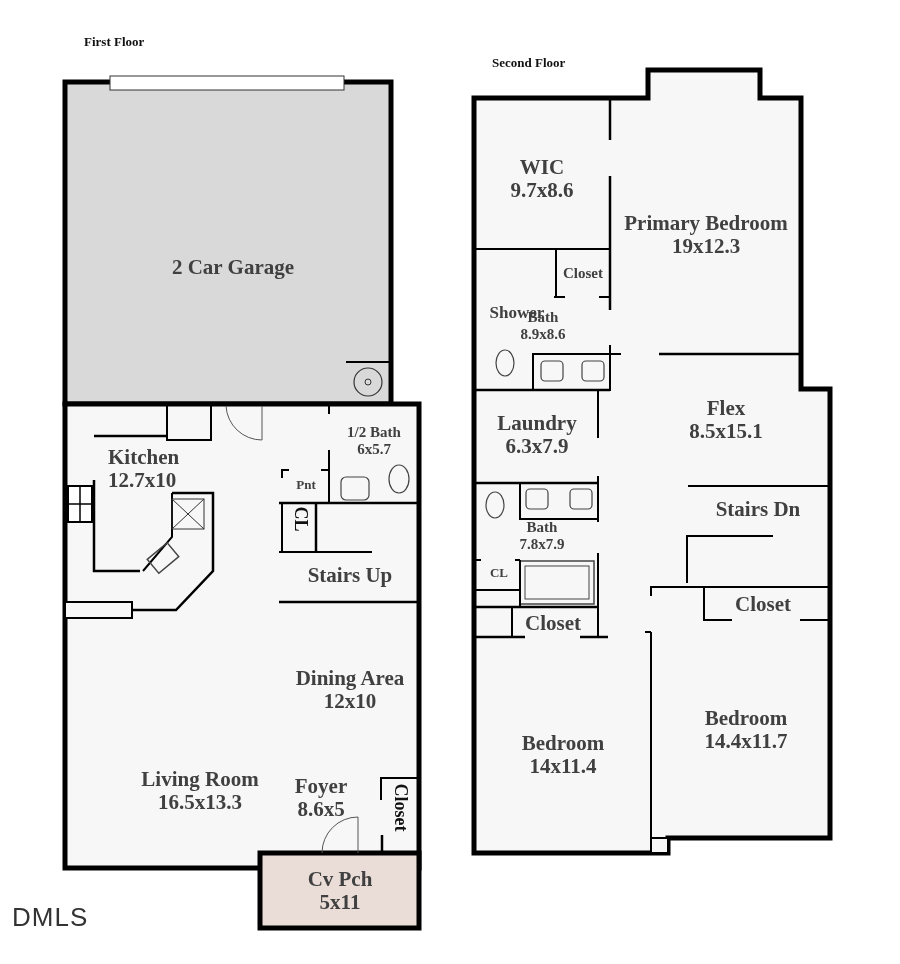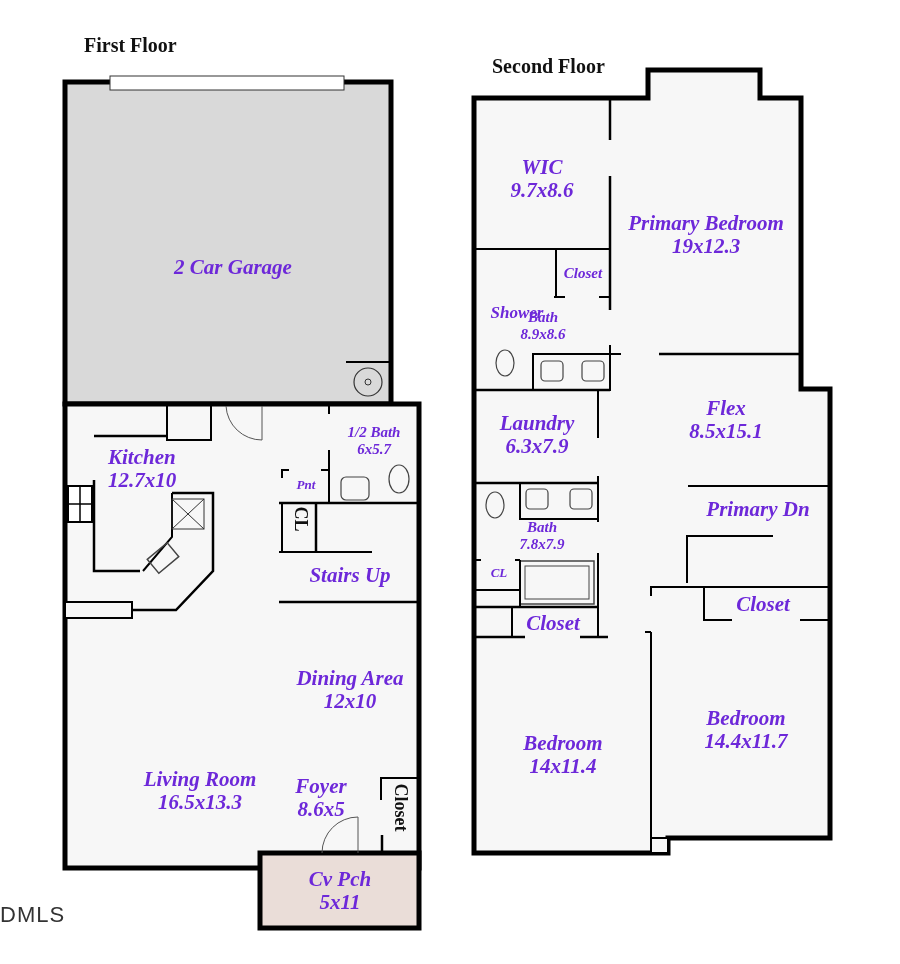--- a/index.html
+++ b/index.html
@@ -1,27 +1,27 @@
 <!DOCTYPE html>
 <html><head>
 <meta charset="utf-8">
 <style>
   html, body { margin:0; padding:0; background:#ffffff; }
   body { width:900px; height:964px; position:relative; overflow:hidden;
          font-family:"Liberation Serif", "DejaVu Serif", serif; color:#111; }
   svg.plan { position:absolute; left:0; top:0; }
   .lbl { position:absolute; text-align:center; font-weight:bold; line-height:1.1;
-         font-family:"Liberation Serif", "DejaVu Serif", serif; white-space:nowrap; color:#6d28d9;font-style:italic; }
+         font-family:"Liberation Serif", "DejaVu Serif", serif; white-space:nowrap; color:#404040; }
   .lbl .n, .lbl .d { display:block; }
   .big { font-size:21px; }
   .mid { font-size:13px; }
   .sm  { font-size:15px; }
-  .title { position:absolute; font-weight:bold; font-size:20px; color:#111; }
+  .title { position:absolute; font-weight:bold; font-size:13px; color:#111; }
   .vert { position:absolute; transform:rotate(90deg); transform-origin:center; font-weight:bold; font-size:18px; }
-  .mls { position:absolute; left:0; top:902px; font-family:"Liberation Sans", sans-serif; font-size:22px;
+  .mls { position:absolute; left:12px; top:902px; font-family:"Liberation Sans", sans-serif; font-size:26px;
          color:#333; letter-spacing:1px; font-weight:300; }
 </style>
 </head>
 <body>
 
 <svg class="plan" width="900" height="964" viewBox="0 0 900 964">
 
   <rect x="65" y="82" width="326" height="322" fill="#d9d9d9" stroke="#000" stroke-width="5"></rect>
   <rect x="110" y="76" width="234" height="14" fill="#fff" stroke="#333" stroke-width="1"></rect>
 
@@ -176,21 +176,21 @@
 </div>
 <div class="lbl big" style="left:478px;top:412px;width:118px;">
   <span class="n">Laundry</span>
     <span class="d">6.3x7.9</span>
 </div>
 <div class="lbl big" style="left:666px;top:397px;width:120px;">
   <span class="n">Flex</span>
     <span class="d">8.5x15.1</span>
 </div>
 <div class="lbl big" style="left:696px;top:498px;width:124px;">
-  <span class="n">Primary Dn</span>
+  <span class="n">Stairs Dn</span>
 </div>
 <div class="lbl sm" style="left:504px;top:519px;width:76px;">
   <span class="n">Bath</span>
     <span class="d">7.8x7.9</span>
 </div>
 <div class="lbl mid" style="left:479px;top:566px;width:40px;">
   <span class="n">CL</span>
 </div>
 <div class="lbl big" style="left:514px;top:612px;width:78px;">
   <span class="n">Closet</span>

